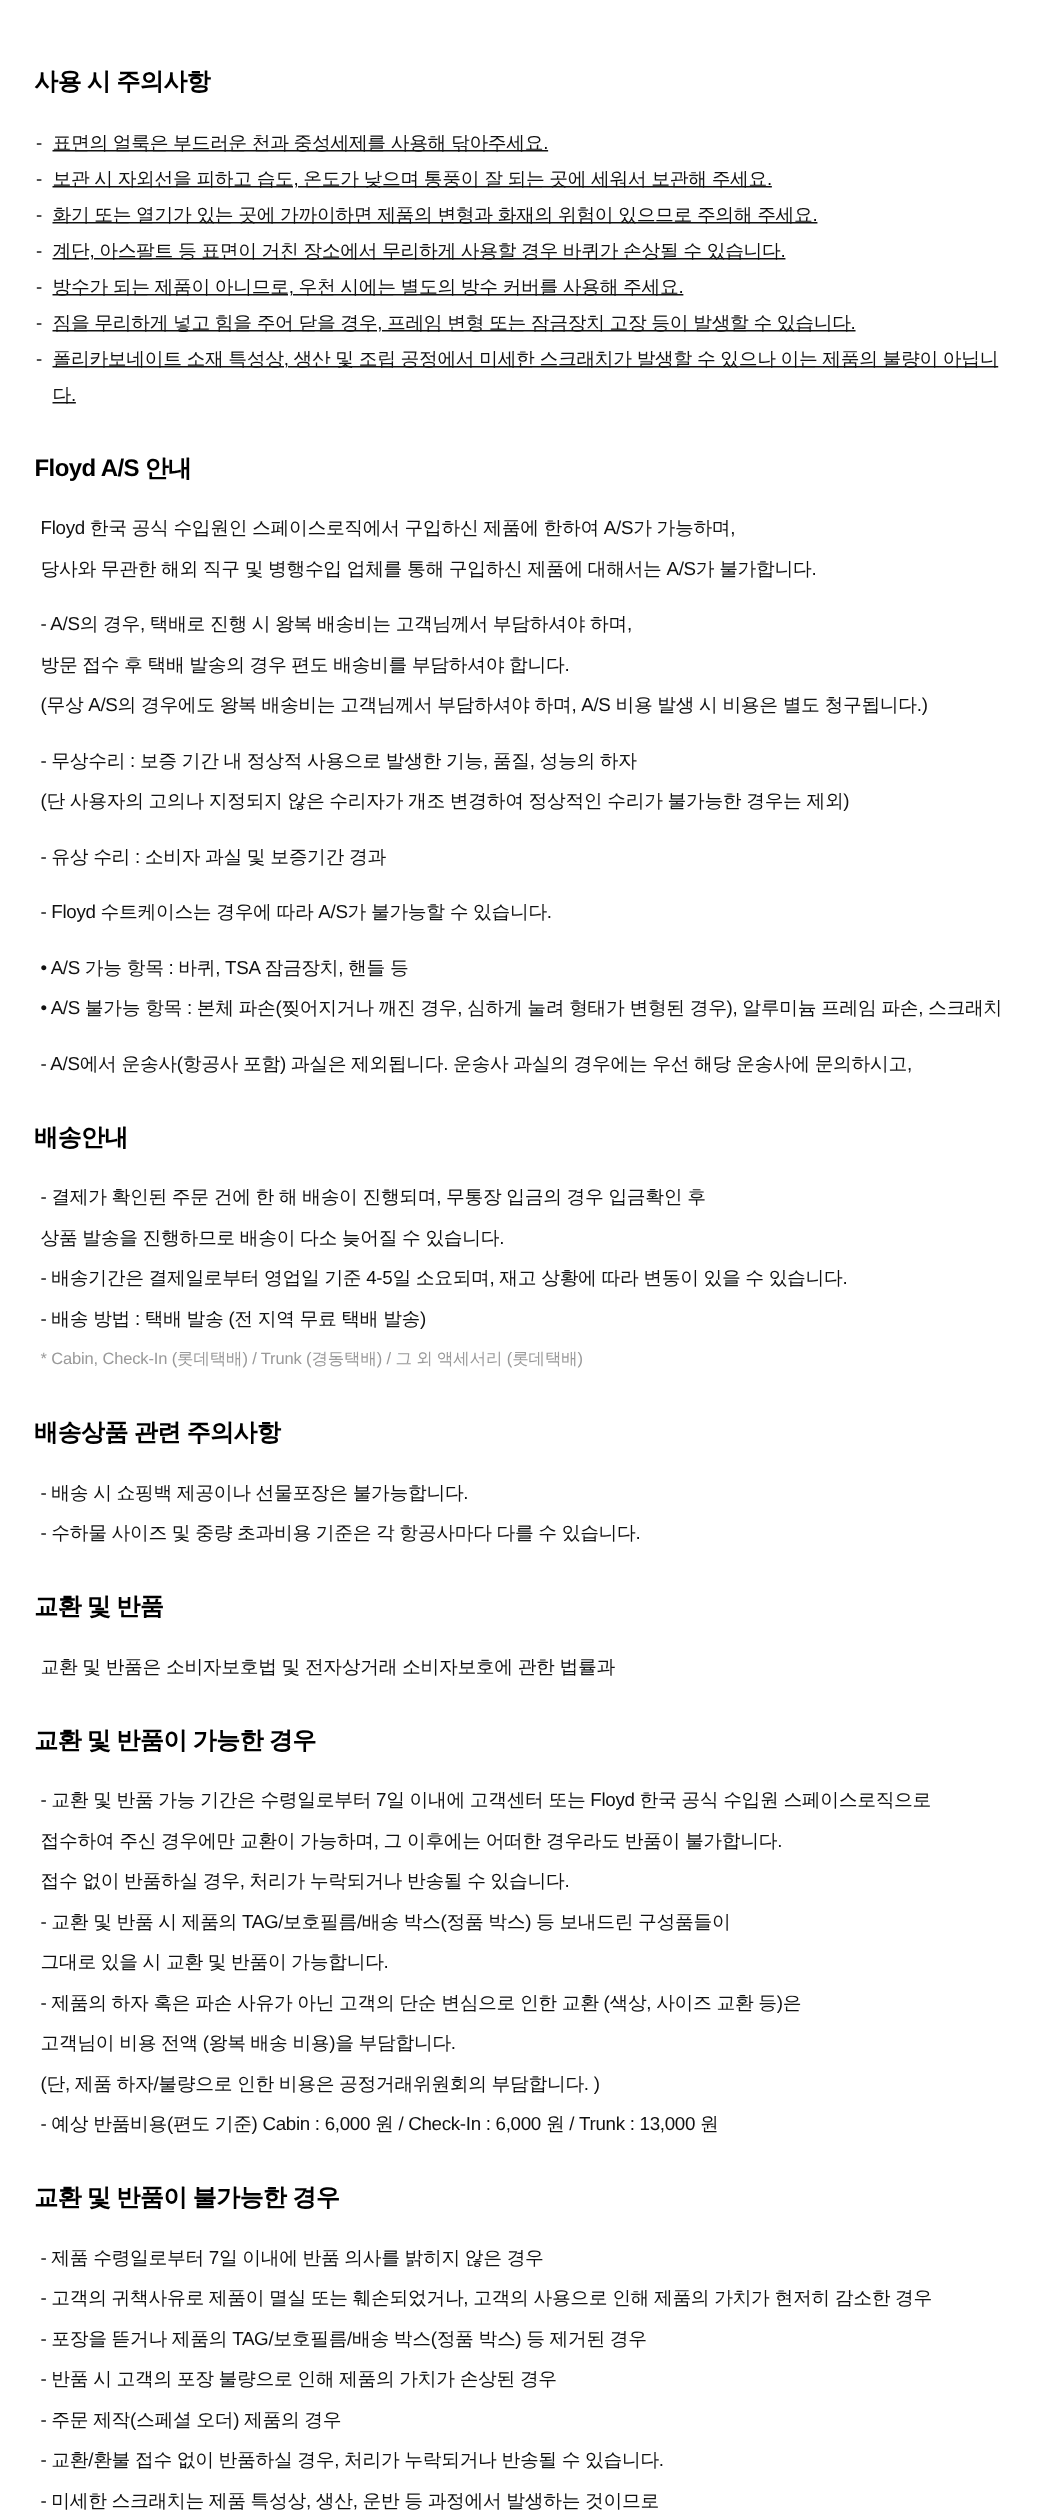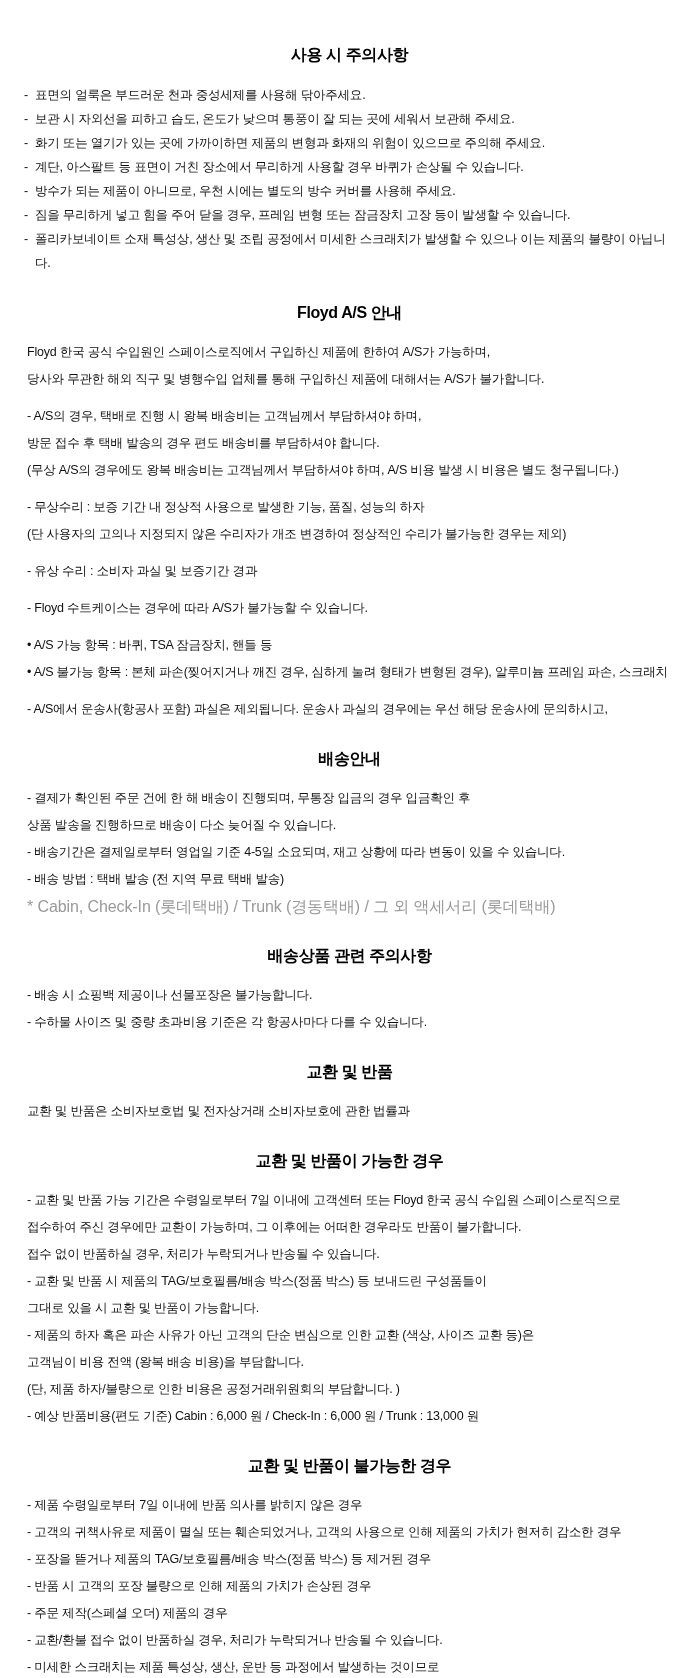--- a/index.html
+++ b/index.html
@@ -25,57 +25,57 @@
   .section:last-child {
     margin-bottom: 0;
   }
   .section-heading {
     font-size: 16px;
     font-weight: bold;
     color: #000000;
     letter-spacing: -0.4px;
     margin: 0 0 17px 0;
     line-height: 22px;
-    text-align: center;
   }
   .bullet-list {
     list-style: none;
     margin: 0;
     padding: 0;
   }
   .bullet-item {
     display: flex;
     align-items: flex-start;
     font-size: 12.5px;
     line-height: 24px;
     letter-spacing: -0.2px;
   }
   .bullet-marker {
     flex: 0 0 auto;
     width: 11px;
     margin-left: 1px;
   }
   .bullet-text {
     flex: 1 1 auto;
+    text-decoration: underline;
   }
   .paragraph {
     margin: 0 0 14px 0;
   }
   .paragraph:last-child {
     margin-bottom: 0;
   }
   .text-line {
     margin: 4px;
     font-size: 12.5px;
     line-height: 23px;
     letter-spacing: -0.2px;
   }
   .note-line {
     margin: 0;
-    font-size: 16px;
+    font-size: 11px;
     line-height: 23px;
     color: #999999;
     letter-spacing: -0.1px;
     padding-left: 4px;
   }
 </style>
 </head>
 <body>
 
 <main class="page">

